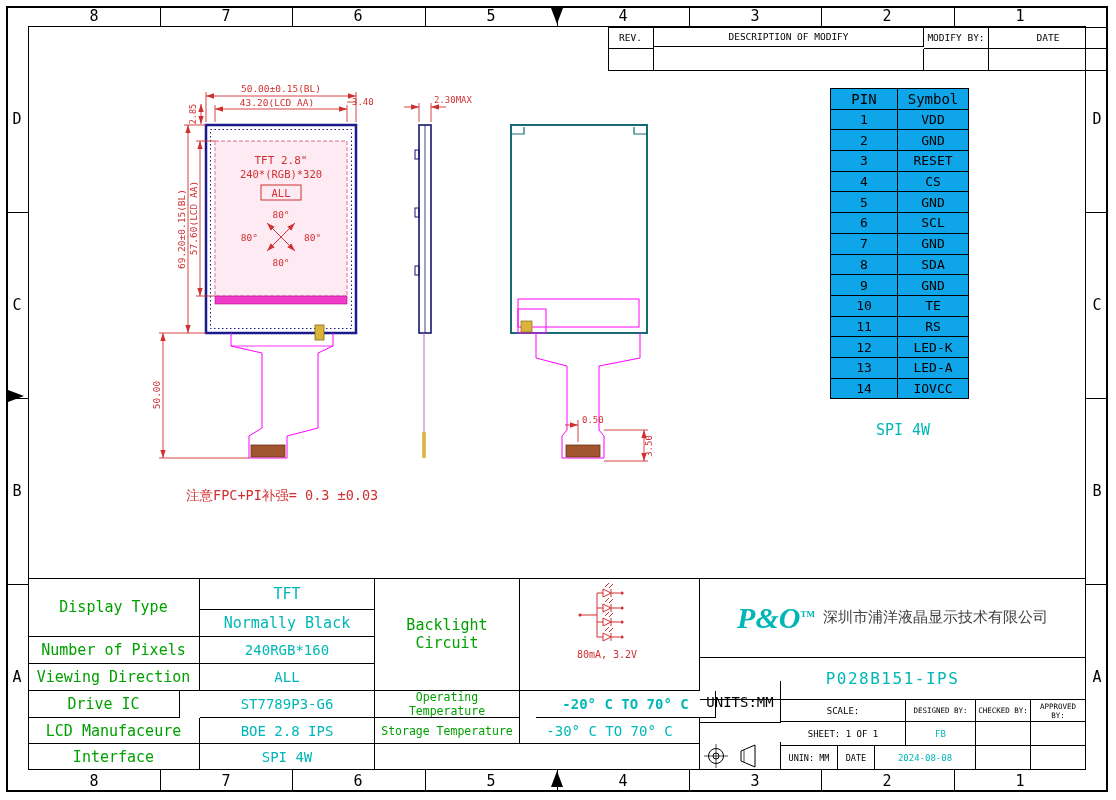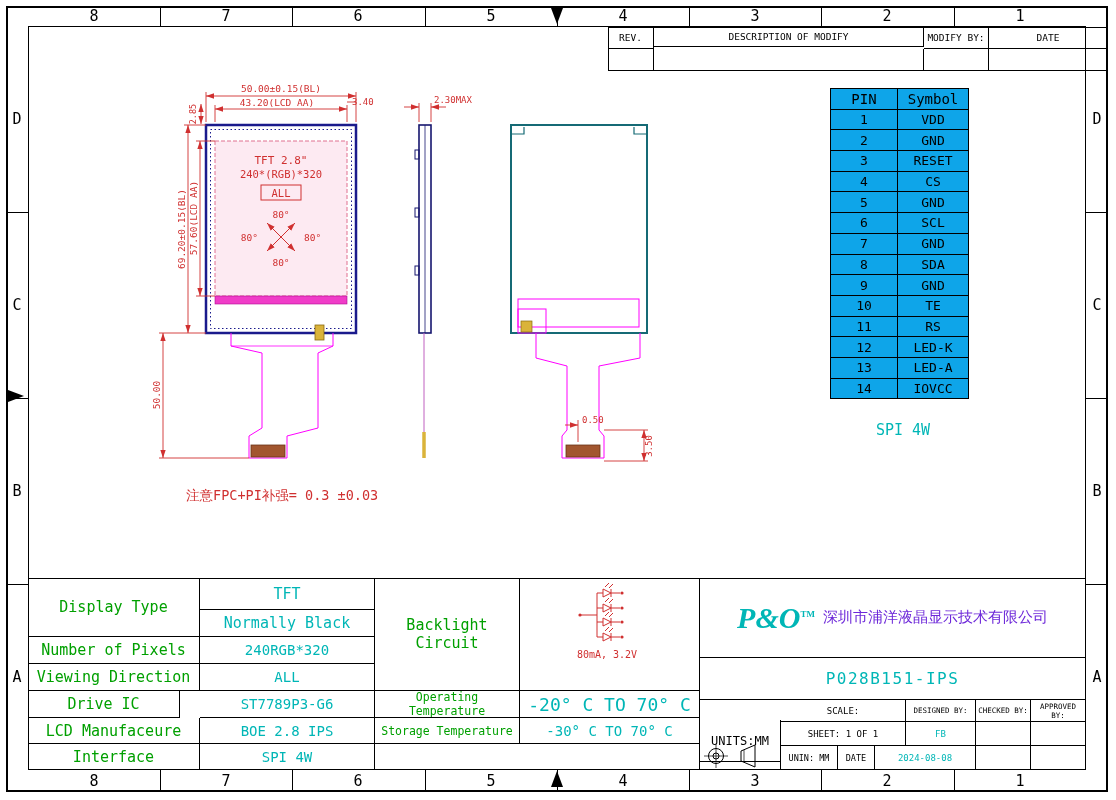--- a/index.html
+++ b/index.html
@@ -20,21 +20,21 @@
     display:flex;align-items:center;justify-content:center;text-align:center;overflow:hidden;}
   .rcell{font-size:9.5px;}
   .pin-table{position:absolute;border-collapse:collapse;background:#0ea5e9;}
   .pin-table th,.pin-table td{border:1px solid #000;text-align:center;font-weight:normal;padding:0;height:20.7px;font-size:13px;}
   .pin-table th{font-size:14px;}
   .col-pin{width:67px;}
   .col-sym{width:71px;}
   .g{color:#00a000;}
   .c{color:#00b6b6;}
   .logo{font-family:"Liberation Serif",serif;font-style:italic;font-weight:bold;font-size:30px;color:#00b6b6;line-height:1;}
-  .company{font-family:"DejaVu Sans",sans-serif;font-size:15px;color:#6d28d9;}
+  .company{font-family:"DejaVu Sans",sans-serif;font-size:15px;color:#404040;}
   .partnum{font-size:16px;letter-spacing:1.5px;color:#00b6b6;}
 </style>
 </head>
 <body>
 
 <div class="sheet">
 
   <div class="border-box" style="left:6px;top:6px;width:1102px;height:786px;"></div>
   <div class="inner-box" style="left:28px;top:26px;width:1058px;height:744px;"></div>
 
@@ -167,44 +167,44 @@
   </tbody>
     </table>
   <div class="abs c" style="left:848px;top:421px;width:110px;text-align:center;font-size:15px;">SPI 4W</div>
 
   <div class="hline" style="left:28px;top:578px;width:1058px;"></div>
 
   <div class="tcell g" style="left:28px;top:578px;width:172px;height:59px;font-size:15px;">Display Type</div>
   <div class="tcell c" style="left:200px;top:578px;width:175px;height:32px;font-size:15px;">TFT</div>
   <div class="tcell c" style="left:200px;top:610px;width:175px;height:27px;font-size:15px;">Normally Black</div>
   <div class="tcell g" style="left:28px;top:637px;width:172px;height:27px;font-size:15px;">Number of Pixels</div>
-  <div class="tcell c" style="left:200px;top:637px;width:175px;height:27px;font-size:14px;">240RGB*320</div>
+  <div class="tcell c" style="left:200px;top:637px;width:175px;height:27px;font-size:14px;">240RGB*160</div>
   <div class="tcell g" style="left:28px;top:664px;width:172px;height:27px;font-size:15px;">Viewing Direction</div>
   <div class="tcell c" style="left:200px;top:664px;width:175px;height:27px;font-size:14px;">ALL</div>
   <div class="tcell g" style="left:28px;top:691px;width:152px;height:27px;font-size:15px;">Drive IC</div>
   <div class="tcell c" style="left:200px;top:691px;width:175px;height:27px;font-size:14px;">ST7789P3-G6</div>
   <div class="tcell g" style="left:28px;top:718px;width:172px;height:26px;font-size:15px;">LCD Manufaceure</div>
   <div class="tcell c" style="left:200px;top:718px;width:175px;height:26px;font-size:14px;">BOE 2.8 IPS</div>
   <div class="tcell g" style="left:28px;top:744px;width:172px;height:26px;font-size:15px;">Interface</div>
   <div class="tcell c" style="left:200px;top:744px;width:175px;height:26px;font-size:14px;">SPI 4W</div>
 
   <div class="tcell g" style="left:375px;top:578px;width:145px;height:113px;font-size:15px;padding:0 14px;">Backlight Circuit</div>
   <div class="tcell" style="left:520px;top:578px;width:180px;height:113px;"></div>
   <div class="tcell g" style="left:375px;top:691px;width:145px;height:27px;font-size:11.5px;">Operating Temperature</div>
-  <div class="tcell c" style="left:520px;top:691px;width:180px;height:27px;font-size:18px;">-20° C TO 70° C</div>
+  <div class="tcell c" style="left:536px;top:691px;width:180px;height:27px;font-size:14px;font-weight:bold;">-20° C TO 70° C</div>
   <div class="tcell g" style="left:375px;top:718px;width:145px;height:26px;font-size:11.5px;">Storage Temperature</div>
   <div class="tcell c" style="left:520px;top:718px;width:180px;height:26px;font-size:14px;">-30° C TO 70° C</div>
   <div class="tcell" style="left:375px;top:744px;width:325px;height:26px;"></div>
 
   <div class="tcell" style="left:700px;top:578px;width:386px;height:80px;gap:8px;">
     <span class="logo"><span>P&amp;O</span><sup style="font-size:9px;font-style:normal;">TM</sup></span>
     <span class="company">深圳市浦洋液晶显示技术有限公司</span>
   </div>
   <div class="tcell partnum" style="left:700px;top:658px;width:386px;height:42px;">P028B151-IPS</div>
-  <div class="tcell" style="left:700px;top:720px;width:81px;height:42px;font-size:12px;">UNITS:MM</div>
+  <div class="tcell" style="left:700px;top:681px;width:81px;height:42px;font-size:14px;">UNITS:MM</div>
   <div class="tcell" style="left:700px;top:742px;width:81px;height:28px;"></div>
   <div class="tcell" style="left:781px;top:700px;width:125px;height:22px;font-size:9px;">SCALE:</div>
   <div class="tcell" style="left:906px;top:700px;width:70px;height:22px;font-size:7.5px;">DESIGNED BY:</div>
   <div class="tcell" style="left:976px;top:700px;width:55px;height:22px;font-size:7.5px;">CHECKED BY:</div>
   <div class="tcell" style="left:1031px;top:700px;width:55px;height:22px;font-size:7.5px;">APPROVED BY:</div>
   <div class="tcell" style="left:781px;top:722px;width:125px;height:24px;font-size:9px;">SHEET: 1 OF 1</div>
   <div class="tcell c" style="left:906px;top:722px;width:70px;height:24px;font-size:9px;">FB</div>
   <div class="tcell" style="left:976px;top:722px;width:55px;height:24px;"></div>
   <div class="tcell" style="left:1031px;top:722px;width:55px;height:24px;"></div>
   <div class="tcell" style="left:781px;top:746px;width:57px;height:24px;font-size:8.5px;">UNIN: MM</div>

